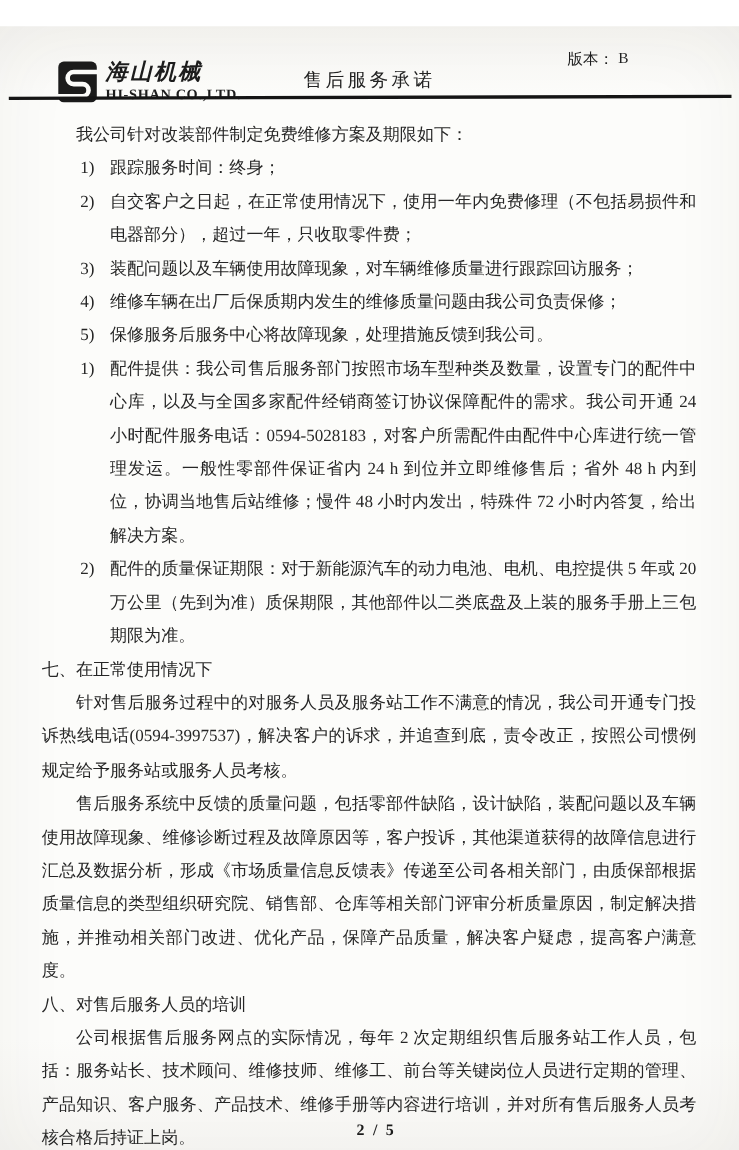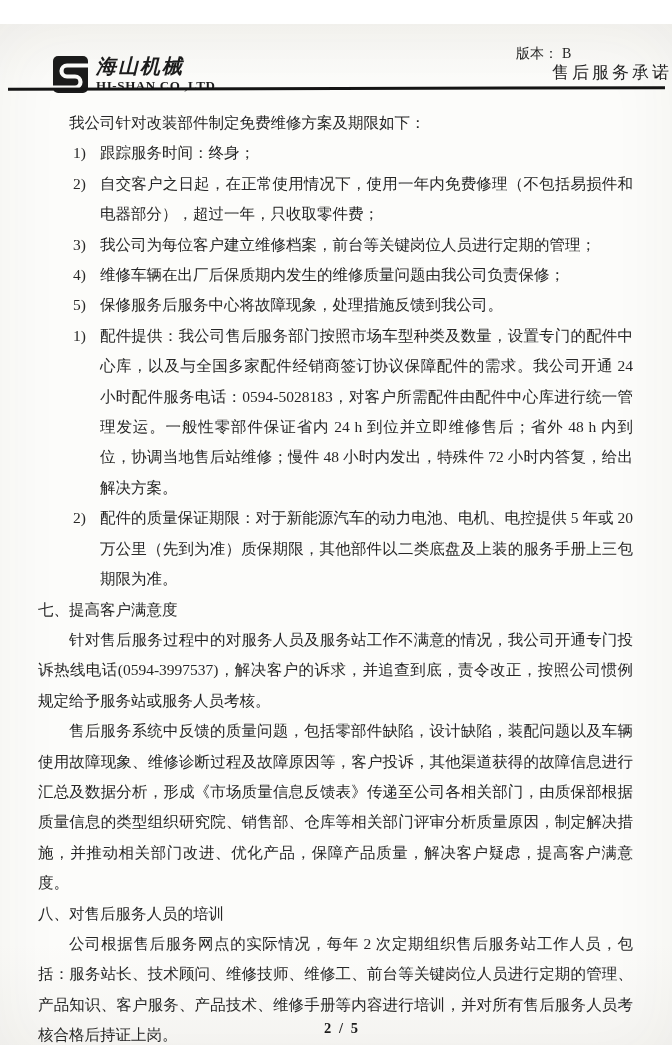--- a/index.html
+++ b/index.html
@@ -11,21 +11,21 @@
     font-family:"Liberation Serif","DejaVu Serif",serif;
     color:#262626;
     overflow:hidden;
     margin-top:24px;
   }
   
   .logo{position:absolute;left:52px;top:31px;display:flex;align-items:flex-start;gap:7px;}
   .logo-icon{display:block;}
   .logo-cn{font-size:20px;font-weight:bold;font-style:italic;letter-spacing:2px;color:#1c1c1c;line-height:22px;}
   .logo-en{font-size:13px;font-weight:bold;letter-spacing:0.6px;color:#1c1c1c;margin-top:1px;}
-  .doc-title{position:absolute;top:37px;left:0;right:0;text-align:right;font-size:17px;letter-spacing:3px;color:#222;}
+  .doc-title{position:absolute;top:37px;left:0;right:0;text-align:center;font-size:17px;letter-spacing:3px;color:#222;}
   .meta{position:absolute;left:516px;top:16px;font-size:14px;color:#1f1f1f;}
   .meta-row{height:27px;display:flex;align-items:center;}
   .meta-row .val{margin-left:4px;letter-spacing:0.5px;}
   .header-rule{position:absolute;top:63px;left:8px;right:7px;height:3px;background:#151515;transform:rotate(-0.15deg);}
   
   .doc-body{position:absolute;top:84px;left:38px;width:595px;font-size:15.5px;line-height:30.4px;color:#262626;}
   .p-indent{margin:0;text-indent:31px;text-align:justify;}
   .sec-heading{margin:0;text-align:left;}
   .li{display:flex;margin:0;}
   .li .num{flex:0 0 27px;margin-left:35px;}
@@ -67,42 +67,42 @@
     <div class="li">
       <span class="num">1)</span>
       <span class="li-text">跟踪服务时间：终身；</span>
     </div>
     <div class="li">
       <span class="num">2)</span>
       <span class="li-text">自交客户之日起，在正常使用情况下，使用一年内免费修理（不包括易损件和电器部分），超过一年，只收取零件费；</span>
     </div>
     <div class="li">
       <span class="num">3)</span>
-      <span class="li-text">我公司为每位客户建立维修档案，前台等关键岗位人员进行定期的管理；</span>
+      <span class="li-text">装配问题以及车辆使用故障现象，对车辆维修质量进行跟踪回访服务；</span>
     </div>
     <div class="li">
       <span class="num">4)</span>
       <span class="li-text">维修车辆在出厂后保质期内发生的维修质量问题由我公司负责保修；</span>
     </div>
     <div class="li">
       <span class="num">5)</span>
       <span class="li-text">保修服务后服务中心将故障现象，处理措施反馈到我公司。</span>
     </div>
 
 
     <div class="li">
       <span class="num">1)</span>
       <span class="li-text">配件提供：我公司售后服务部门按照市场车型种类及数量，设置专门的配件中心库，以及与全国多家配件经销商签订协议保障配件的需求。我公司开通 24 小时配件服务电话：0594-5028183，对客户所需配件由配件中心库进行统一管理发运。一般性零部件保证省内 24 h 到位并立即维修售后；省外 48 h 内到位，协调当地售后站维修；慢件 48 小时内发出，特殊件 72 小时内答复，给出解决方案。</span>
     </div>
     <div class="li">
       <span class="num">2)</span>
       <span class="li-text">配件的质量保证期限：对于新能源汽车的动力电池、电机、电控提供 5 年或 20 万公里（先到为准）质保期限，其他部件以二类底盘及上装的服务手册上三包期限为准。</span>
     </div>
 
-    <div class="sec-heading">七、提高客户满意度</div>
+    <div class="sec-heading">七、在正常使用情况下</div>
     <p class="p-indent">针对售后服务过程中的对服务人员及服务站工作不满意的情况，我公司开通专门投诉热线电话(0594-3997537)，解决客户的诉求，并追查到底，责令改正，按照公司惯例规定给予服务站或服务人员考核。</p>
     <p class="p-indent">售后服务系统中反馈的质量问题，包括零部件缺陷，设计缺陷，装配问题以及车辆使用故障现象、维修诊断过程及故障原因等，客户投诉，其他渠道获得的故障信息进行汇总及数据分析，形成《市场质量信息反馈表》传递至公司各相关部门，由质保部根据质量信息的类型组织研究院、销售部、仓库等相关部门评审分析质量原因，制定解决措施，并推动相关部门改进、优化产品，保障产品质量，解决客户疑虑，提高客户满意度。</p>
 
     <div class="sec-heading">八、对售后服务人员的培训</div>
     <p class="p-indent">公司根据售后服务网点的实际情况，每年 2 次定期组织售后服务站工作人员，包括：服务站长、技术顾问、维修技师、维修工、前台等关键岗位人员进行定期的管理、产品知识、客户服务、产品技术、维修手册等内容进行培训，并对所有售后服务人员考核合格后持证上岗。</p>
 
   </div>
 
   <div class="footer">2 / 5</div>
 

